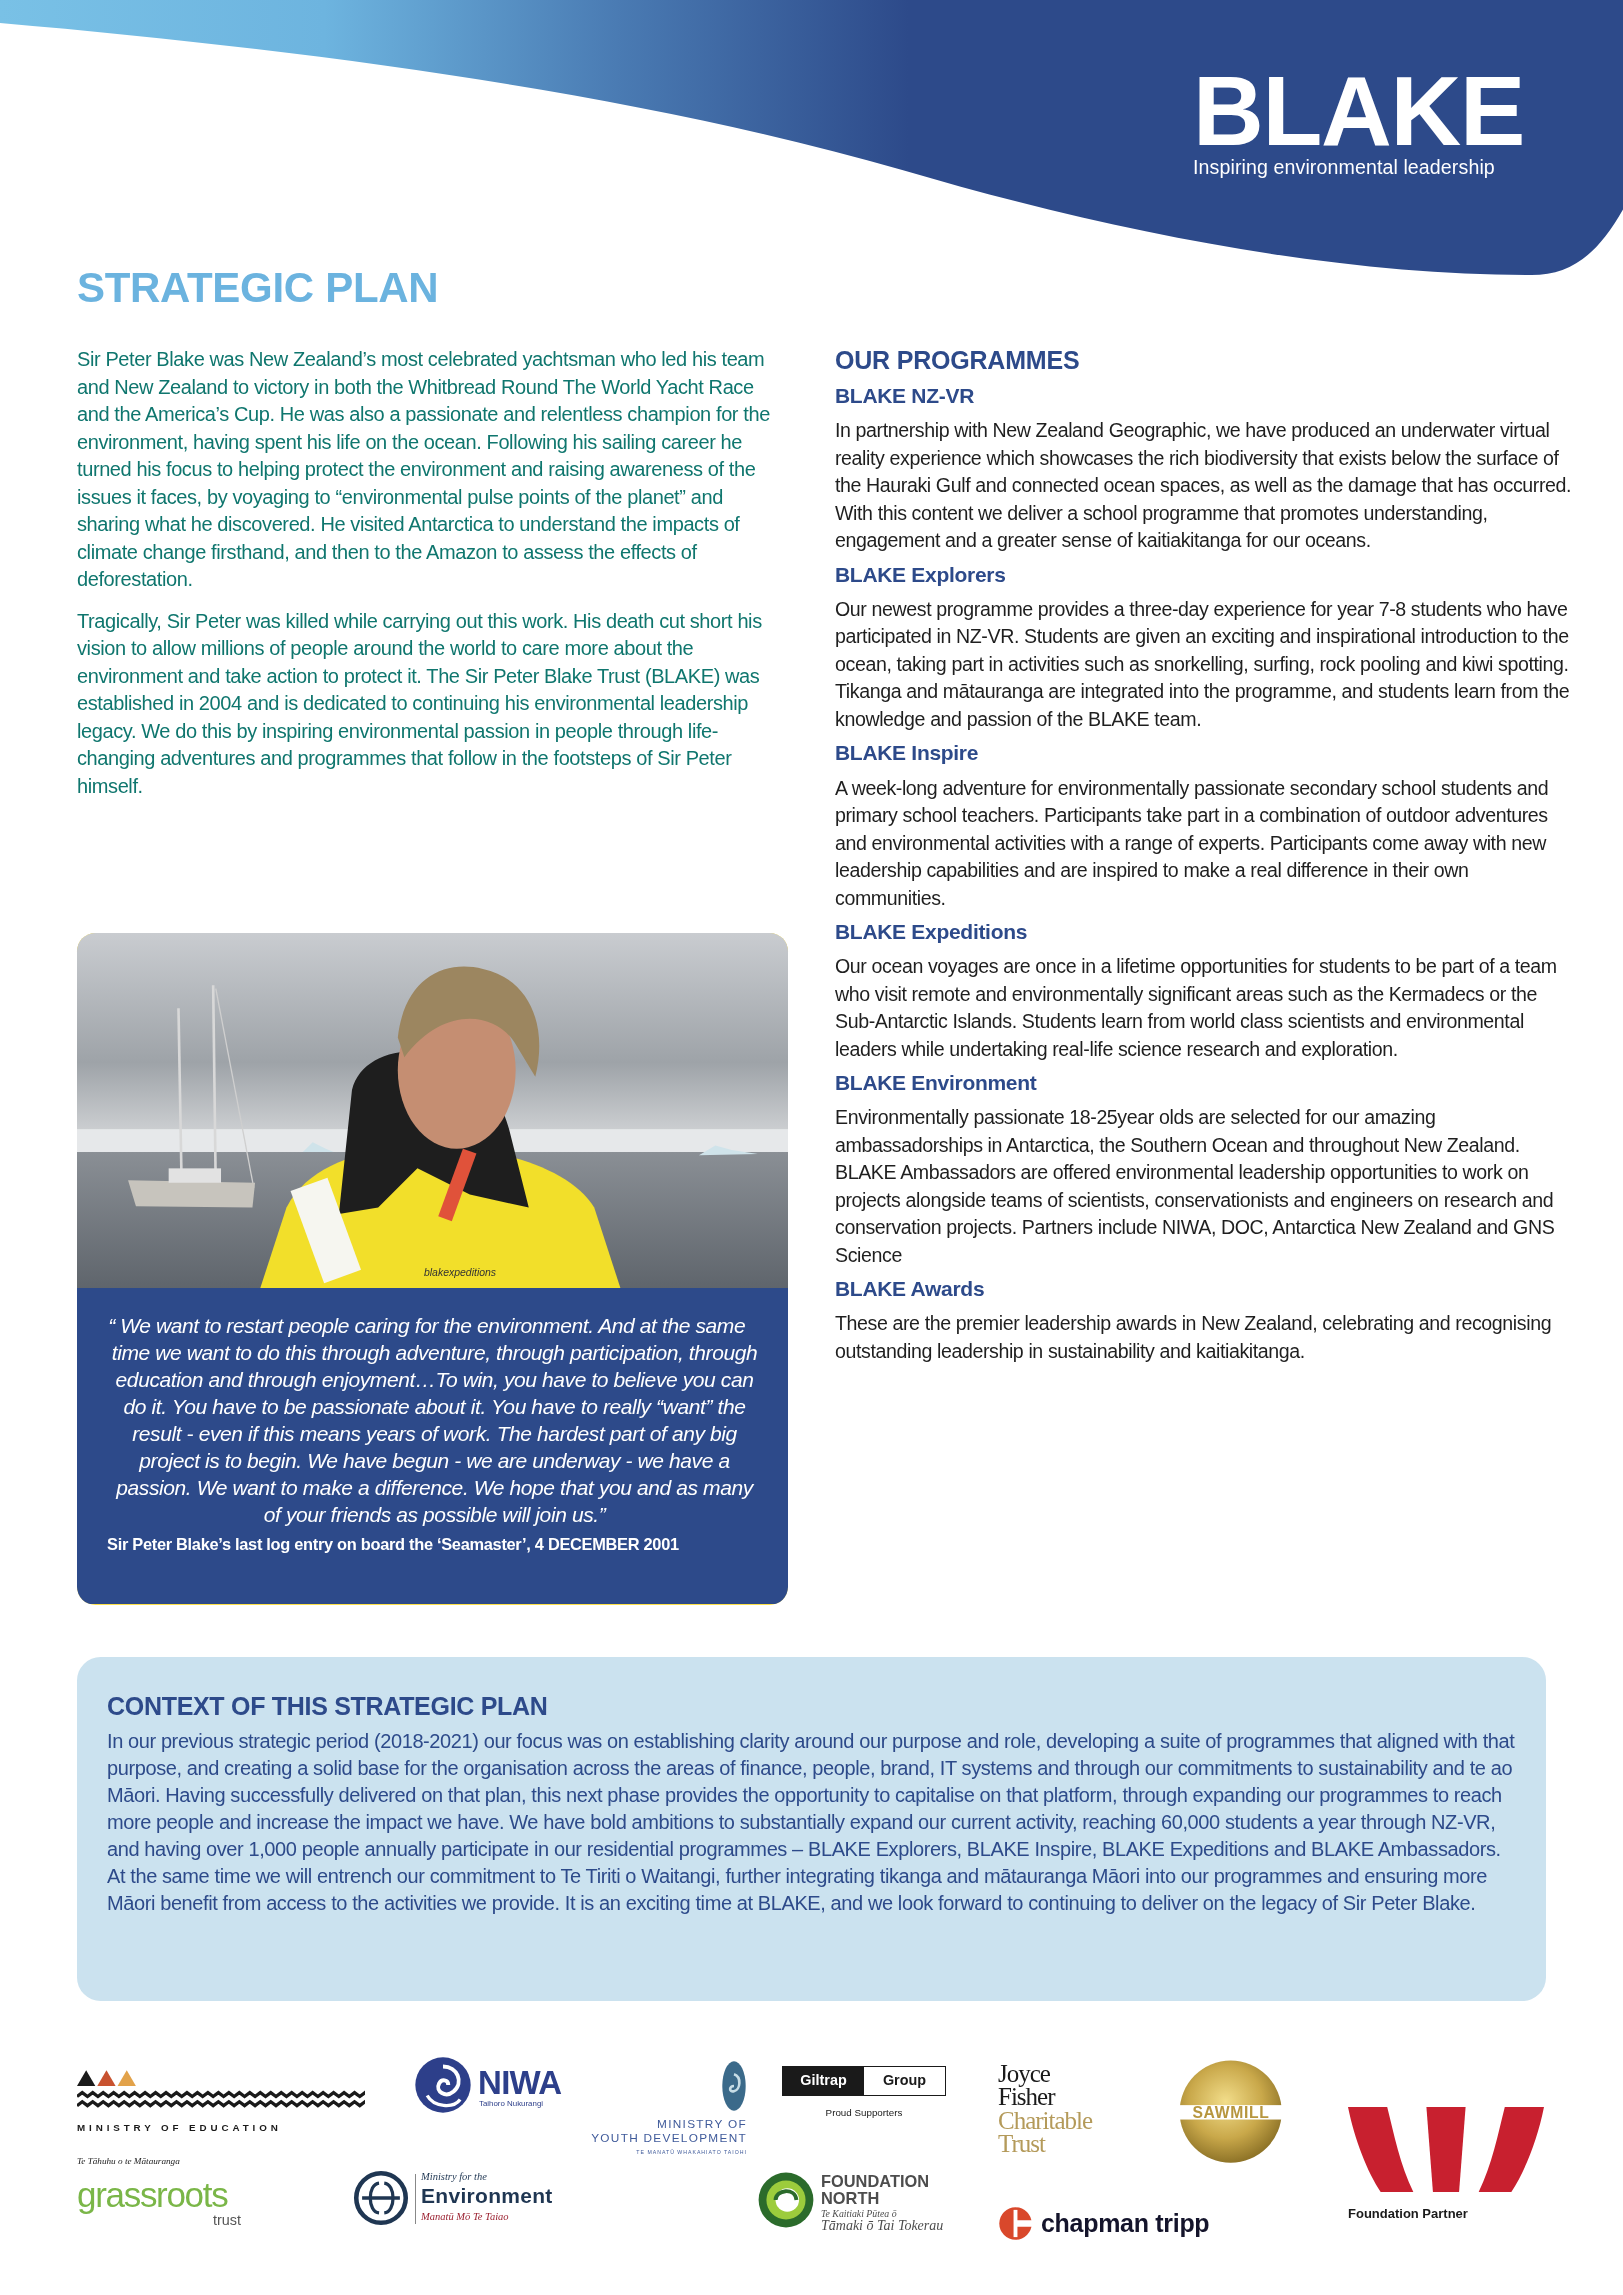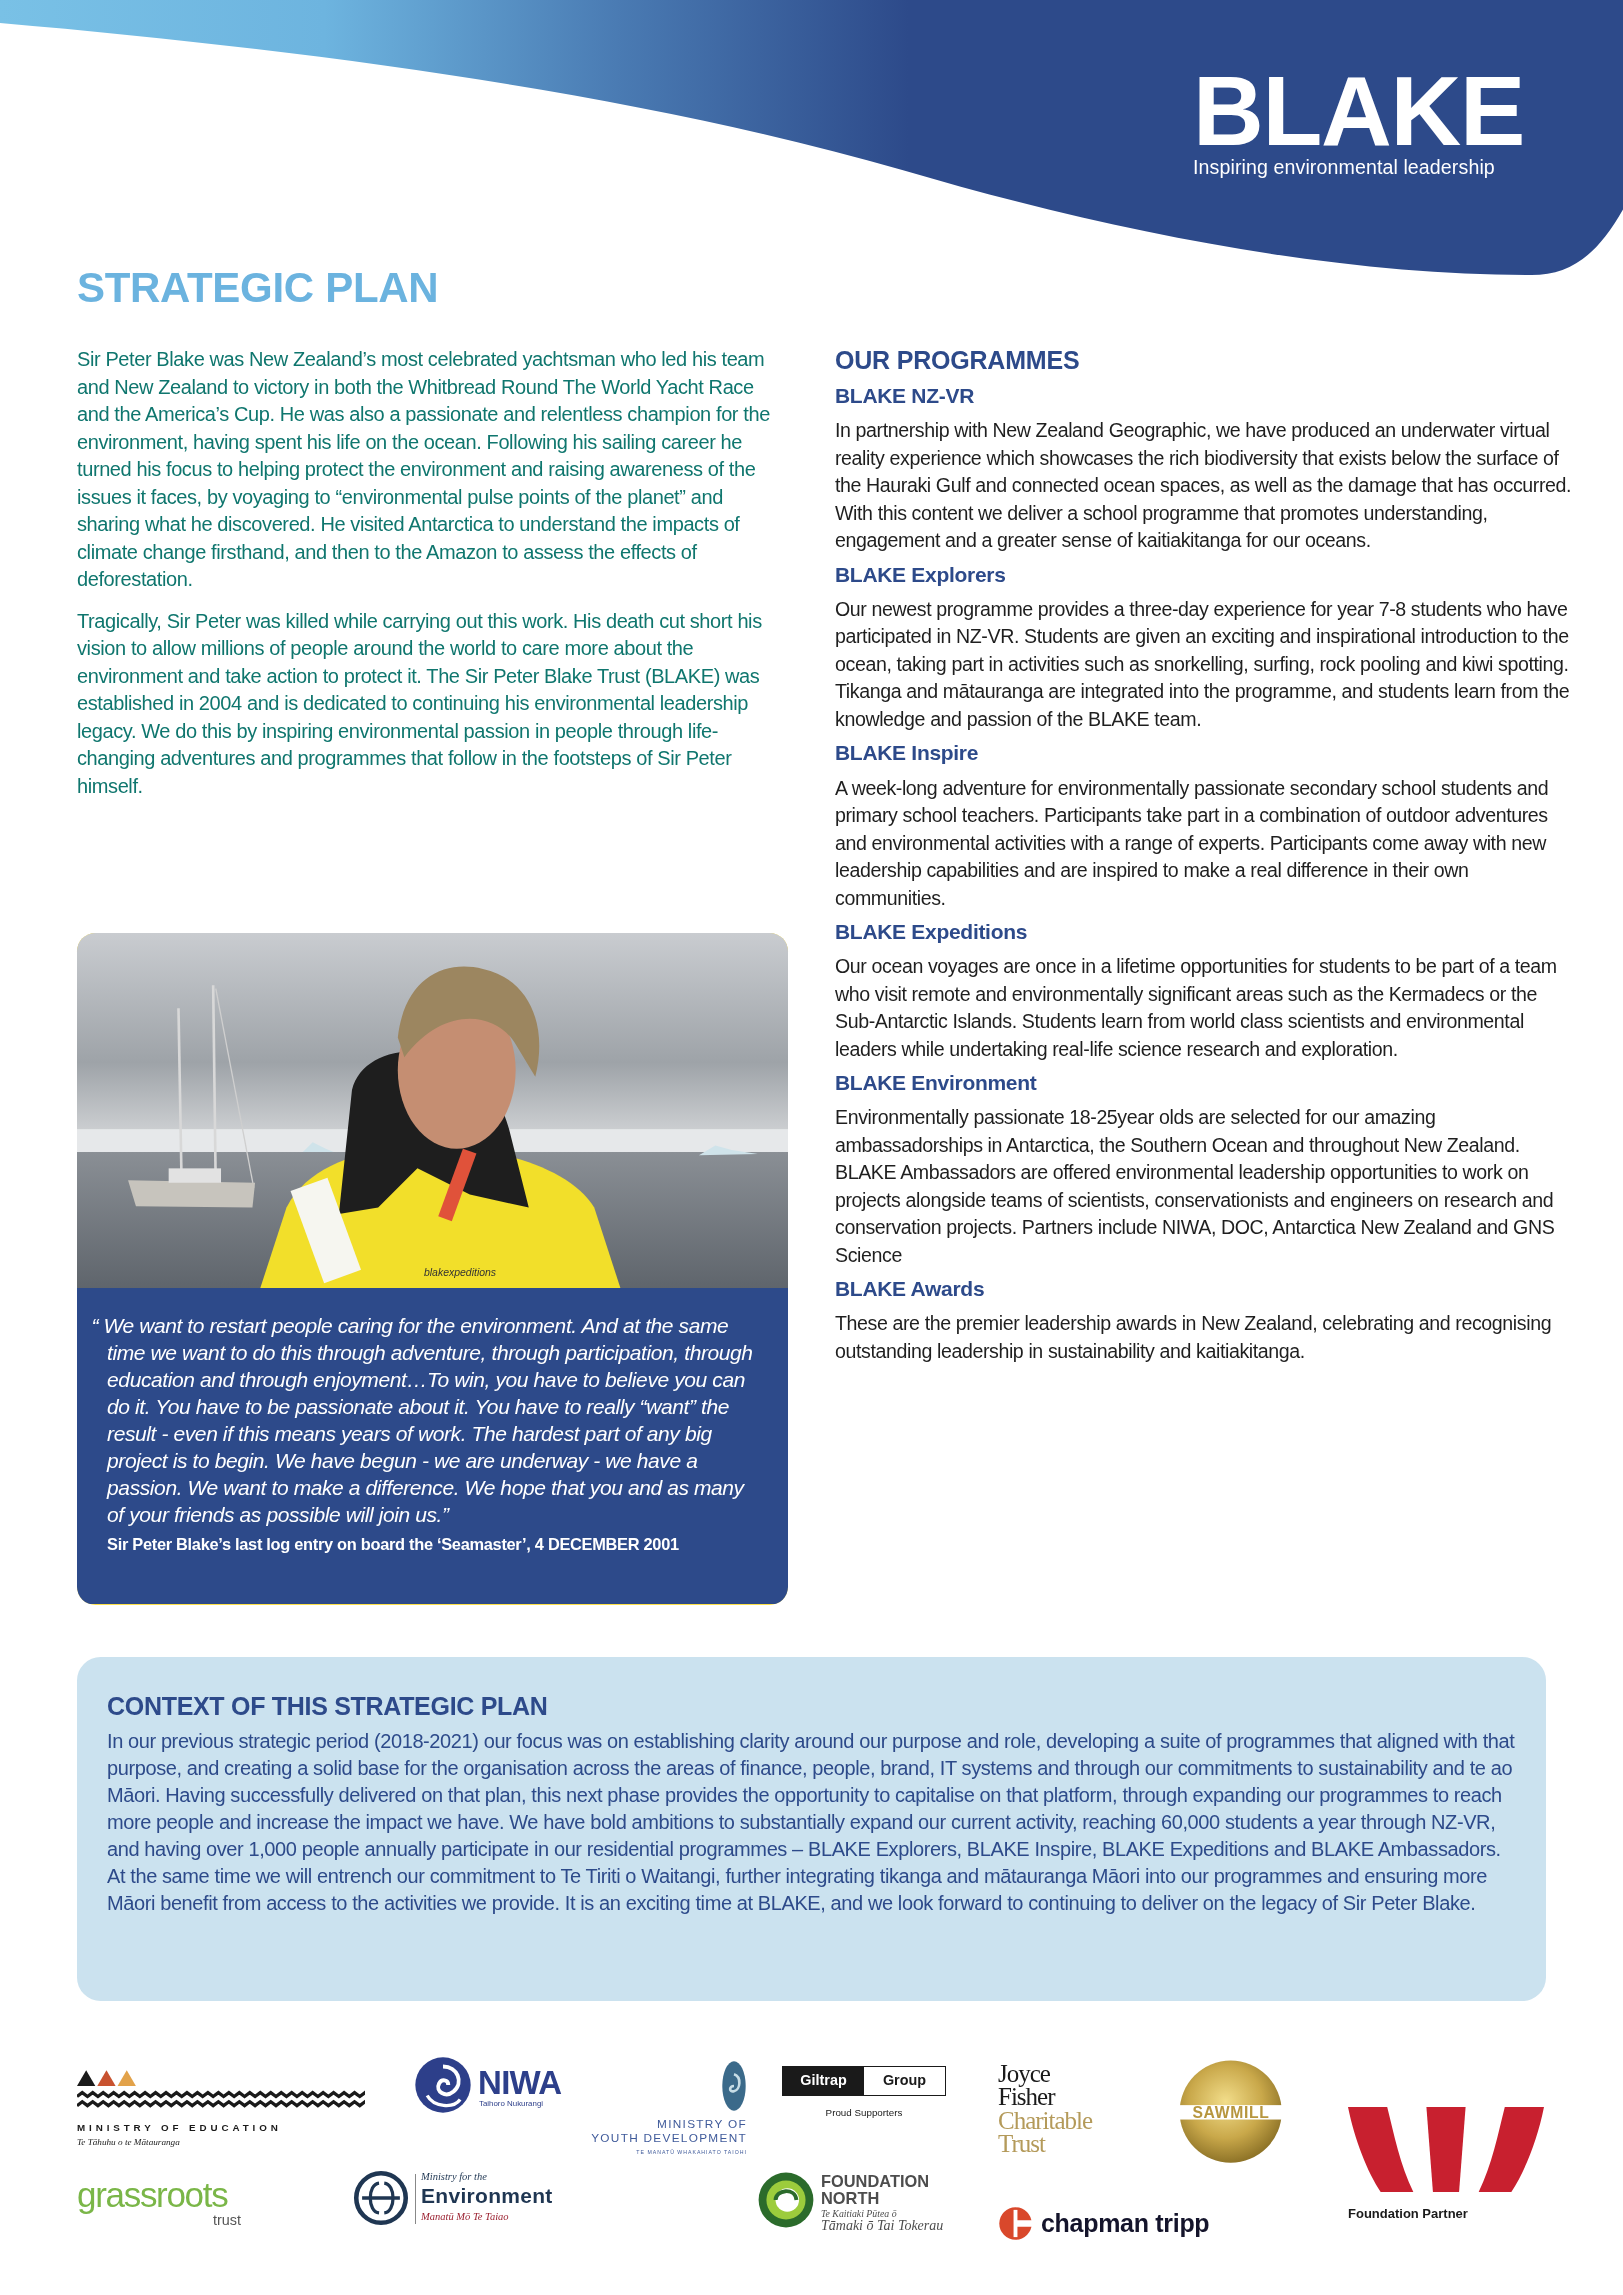--- a/index.html
+++ b/index.html
@@ -18,21 +18,21 @@
 
   .section-h { font-size: 25px; font-weight: 700; color: #2d4a8a; margin-bottom: 9.2px; letter-spacing: -0.2px; }
   .story p { font-size: 20px; line-height: 27.5px; color: #0f766e; margin-bottom: 14.4px; letter-spacing: -0.4px; }
 
   .prog-h { font-size: 21px; color: #2d4a8a; margin-top: 7.9px; margin-bottom: 9.2px; letter-spacing: -0.3px; }
   .prog-p { font-size: 19.6px; line-height: 27.5px; color: #1f1f1f; margin-bottom: 6.5px; letter-spacing: -0.4px; }
 
   .photo-card { position: absolute; left: 77px; top: 933px; width: 711px; height: 672px; border-radius: 18.3px; overflow: hidden; background: #fde047; }
   .photo { position: absolute; left: 0; top: 0; width: 711px; height: 355px; }
   .quote-box { position: absolute; left: 0; top: 355px; width: 711px; height: 316px; background: #2d4a8a; padding: 23.6px 26px 0 14.4px; color: #fff; }
-  .quote-text { font-size: 21px; line-height: 27px; font-style: italic; color: #fff; padding-left: 15.7px; text-indent: -15.7px; letter-spacing: -0.4px; }
+  .quote-text { font-size: 21px; line-height: 27px; font-style: italic; color: #fff; padding-left: 15.7px; text-indent: -15.7px; letter-spacing: -0.4px; text-align: center; }
   .quote-attr { font-size: 16.4px; font-weight: 700; color: #fff; margin-top: 7.9px; padding-left: 15.7px; letter-spacing: -0.3px; }
 
   .context-box { position: absolute; left: 77px; top: 1657px; width: 1469px; height: 344px; background: #cbe2ef; border-radius: 23.6px; padding: 35px 30px 0 30px; }
   .context-h { font-size: 25px; font-weight: 700; color: #2d4a8a; margin-bottom: 6.5px; letter-spacing: -0.3px; }
   .context-p { font-size: 20px; line-height: 27px; color: #2d4a8a; letter-spacing: -0.4px; }
 
   .logos { position: absolute; left: 0; top: 2042px; width: 1623px; height: 253px; }
   .lg { position: absolute; }
   .lg-text { font-family: "Liberation Sans", sans-serif; }
 </style>
@@ -139,21 +139,21 @@
 
   <div class="lg" style="left:77px; top:23px; width:288px;">
     <svg width="288" height="46" viewBox="0 0 440 70">
       <polygon points="0,32 14,8 28,32" fill="#1a1a1a"></polygon>
       <polygon points="31,32 45,8 59,32" fill="#c8522f"></polygon>
       <polygon points="62,32 76,8 90,32" fill="#e2a24a"></polygon>
       <path d="M0,48 l8,-6 l8,6 l8,-6 l8,6 l8,-6 l8,6 l8,-6 l8,6 l8,-6 l8,6 l8,-6 l8,6 l8,-6 l8,6 l8,-6 l8,6 l8,-6 l8,6 l8,-6 l8,6 l8,-6 l8,6 l8,-6 l8,6 l8,-6 l8,6 l8,-6 l8,6 l8,-6 l8,6 l8,-6 l8,6 l8,-6 l8,6 l8,-6 l8,6 l8,-6 l8,6 l8,-6 l8,6 l8,-6 l8,6 l8,-6 l8,6 l8,-6 l8,6 l8,-6 l8,6 l8,-6 l8,6 l8,-6 l8,6 l8,-6 l8,6 l8,-6 l8,6" fill="none" stroke="#1a1a1a" stroke-width="5"></path>
       <path d="M0,62 l8,-6 l8,6 l8,-6 l8,6 l8,-6 l8,6 l8,-6 l8,6 l8,-6 l8,6 l8,-6 l8,6 l8,-6 l8,6 l8,-6 l8,6 l8,-6 l8,6 l8,-6 l8,6 l8,-6 l8,6 l8,-6 l8,6 l8,-6 l8,6 l8,-6 l8,6 l8,-6 l8,6 l8,-6 l8,6 l8,-6 l8,6 l8,-6 l8,6 l8,-6 l8,6 l8,-6 l8,6 l8,-6 l8,6 l8,-6 l8,6 l8,-6 l8,6 l8,-6 l8,6 l8,-6 l8,6 l8,-6 l8,6 l8,-6 l8,6 l8,-6 l8,6 l8,-6 l8,6" fill="none" stroke="#1a1a1a" stroke-width="5"></path>
     </svg>
     <div class="lg-text" style="font-size:9.8px; font-weight:700; letter-spacing:3.9px; color:#1a1a1a; margin-top:9.2px;">MINISTRY OF EDUCATION</div>
-    <div style="font-family:'Liberation Serif',serif; font-style:italic; font-size:9.2px; color:#1a1a1a; margin-top:4px;">Te Tāhuhu o te Mātauranga</div>
+    <div style="font-family:'Liberation Serif',serif; font-style:italic; font-size:9.2px; color:#1a1a1a; margin-top:23px;">Te Tāhuhu o te Mātauranga</div>
   </div>
 
   <div class="lg" style="left:414px; top:14.4px; width:170px; height:62px;">
     <svg width="58" height="58" viewBox="0 0 88 88" style="position:absolute; left:0; top:0;">
       <circle cx="44" cy="44" r="42" fill="#2d3f8a"></circle>
       <path d="M44,16 C66,16 76,40 60,54 C48,64 32,54 38,42 C42,34 52,36 52,44" fill="none" stroke="#fff" stroke-width="6"></path>
       <path d="M20,60 C30,78 60,80 70,66" fill="none" stroke="#fff" stroke-width="5"></path>
     </svg>
     <div class="lg-text" style="position:absolute; left:64px; top:7.9px; font-size:33px; font-weight:700; color:#2d3f8a; letter-spacing:-0.7px;">NIWA</div>
     <div class="lg-text" style="position:absolute; left:65px; top:43px; font-size:7.9px; color:#2d3f8a;">Taihoro Nukurangi</div>

